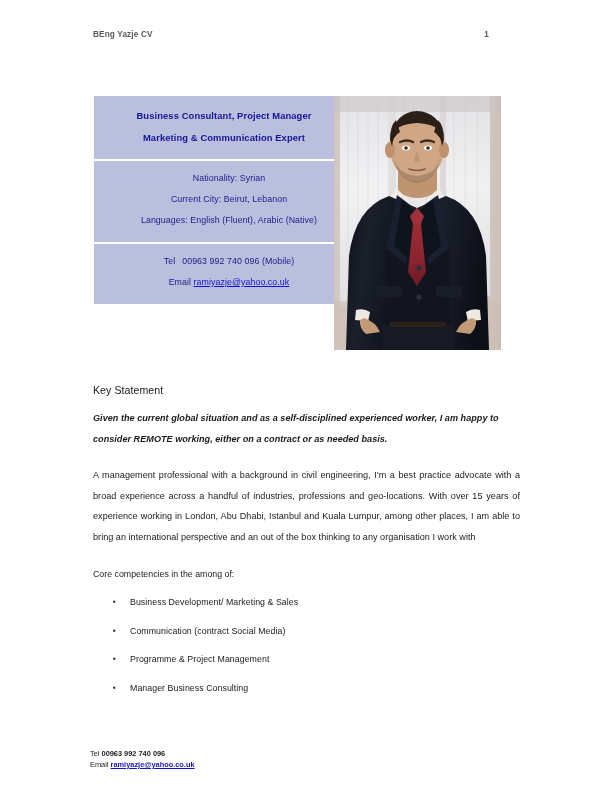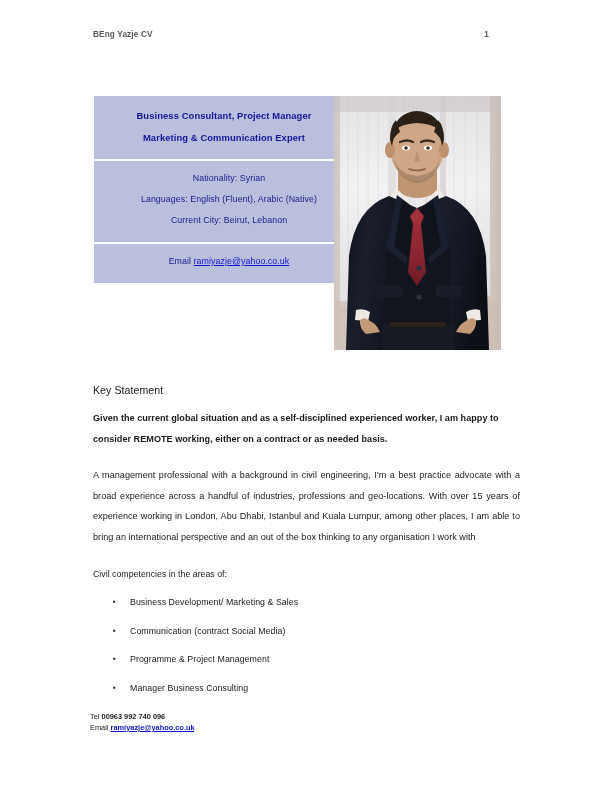--- a/index.html
+++ b/index.html
@@ -93,20 +93,21 @@
   }
   .h-key {
     font-size: 10.6px;
     font-weight: normal;
     letter-spacing: 0.05px;
     margin: 0 0 12px 0;
   }
   .p-intro {
     font-size: 9.1px;
     font-weight: bold;
+    font-style: italic;
     line-height: 20.5px;
     margin: 0 0 16px 0;
     letter-spacing: 0.02px;
   }
   .p-body {
     font-size: 9.1px;
     line-height: 20.5px;
     text-align: justify;
     margin: 4px 0 17px 0;
     letter-spacing: 0.02px;
@@ -134,21 +135,21 @@
     left: 20px;
     top: 0;
     font-size: 8px;
     line-height: 20px;
   }
 
   
   .page-footer {
     position: absolute;
     left: 90px;
-    top: 711px;
+    top: 748px;
     font-size: 7.4px;
     color: #1a1a1a;
     line-height: 11px;
   }
   .footer-label { font-weight: normal; }
   .footer-strong { font-weight: bold; }
   .footer-link {
     font-weight: bold;
     color: #1414cc;
     text-decoration: underline;
@@ -164,26 +165,29 @@
 
 <div class="info-card">
 
   <div class="band band-title">
     <div class="line">Business Consultant, Project Manager</div>
     <div class="line">Marketing &amp; Communication Expert</div>
   </div>
 
   <div class="band band-pad-b">
     <div class="band-row">Nationality: Syrian</div>
+    <div class="band-row">Current City: Beirut, Lebanon</div>
     <div class="band-row">Languages: English (Fluent), Arabic (Native)</div>
-    <div class="band-row">Current City: Beirut, Lebanon</div>
   </div>
 
 
   <div class="band band-pad-b">
+    <div class="band-row">
+      <span>Tel</span><span class="tel-gap"></span><span>00963 992 740 096 (Mobile)</span>
+    </div>
     <div class="band-row">
       <span>Email</span>
       <a class="link-blue" href="#">ramiyazje@yahoo.co.uk</a>
     </div>
   </div>
 
 </div>
 
 <div class="photo">
   <svg width="167" height="254" viewBox="0 0 167 254" xmlns="http://www.w3.org/2000/svg">
@@ -304,21 +308,21 @@
 
     <path d="M75 73 Q83 76 91 73" stroke="#8a5a४8" stroke-width="1.6" fill="none" stroke-linecap="round" opacity="0.8"></path>
     <path d="M75 73 Q83 76 91 73" stroke="#8b5c4a" stroke-width="1.6" fill="none" stroke-linecap="round"></path>
   </svg>
 </div>
 
 <div class="content">
   <h1 class="h-key">Key Statement</h1>
   <p class="p-intro">Given the current global situation and as a self-disciplined experienced worker, I am happy to consider REMOTE working, either on a contract or as needed basis.</p>
   <p class="p-body">A management professional with a background in civil engineering, I’m a best practice advocate with a broad experience across a handful of industries, professions and geo-locations. With over 15 years of experience working in London, Abu Dhabi, Istanbul and Kuala Lumpur, among other places, I am able to bring an international perspective and an out of the box thinking to any organisation I work with</p>
-  <p class="p-core">Civil competencies in the areas of:</p>
+  <p class="p-core">Core competencies in the among of:</p>
 
   <ul class="bullets">
     <li>
       <span class="bullet-mark">▪</span>
       <span>Business Development/ Marketing &amp; Sales</span>
     </li>
     <li>
       <span class="bullet-mark">▪</span>
       <span>Communication (contract Social Media)</span>
     </li>

